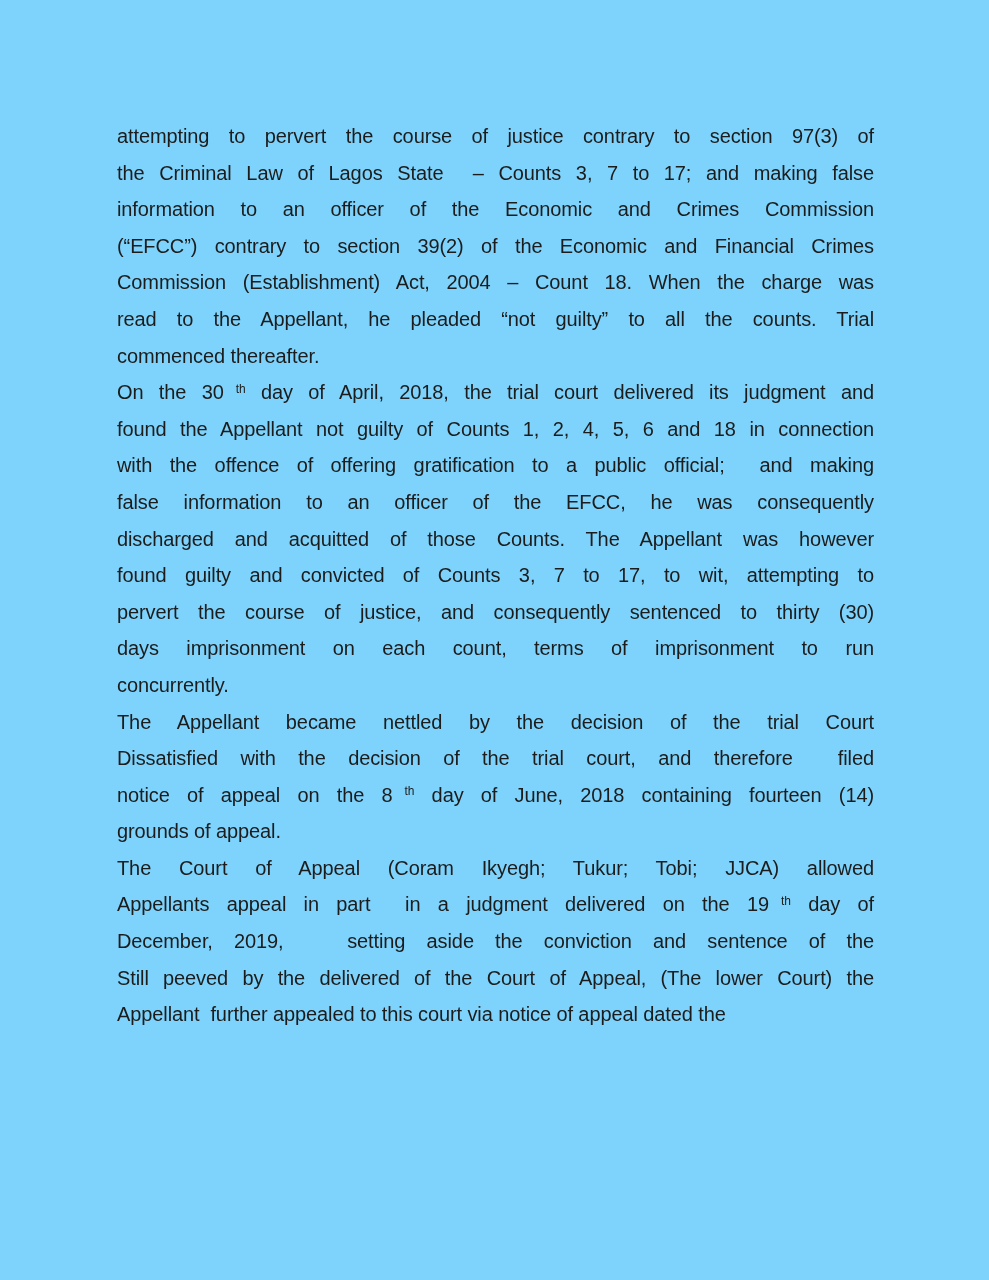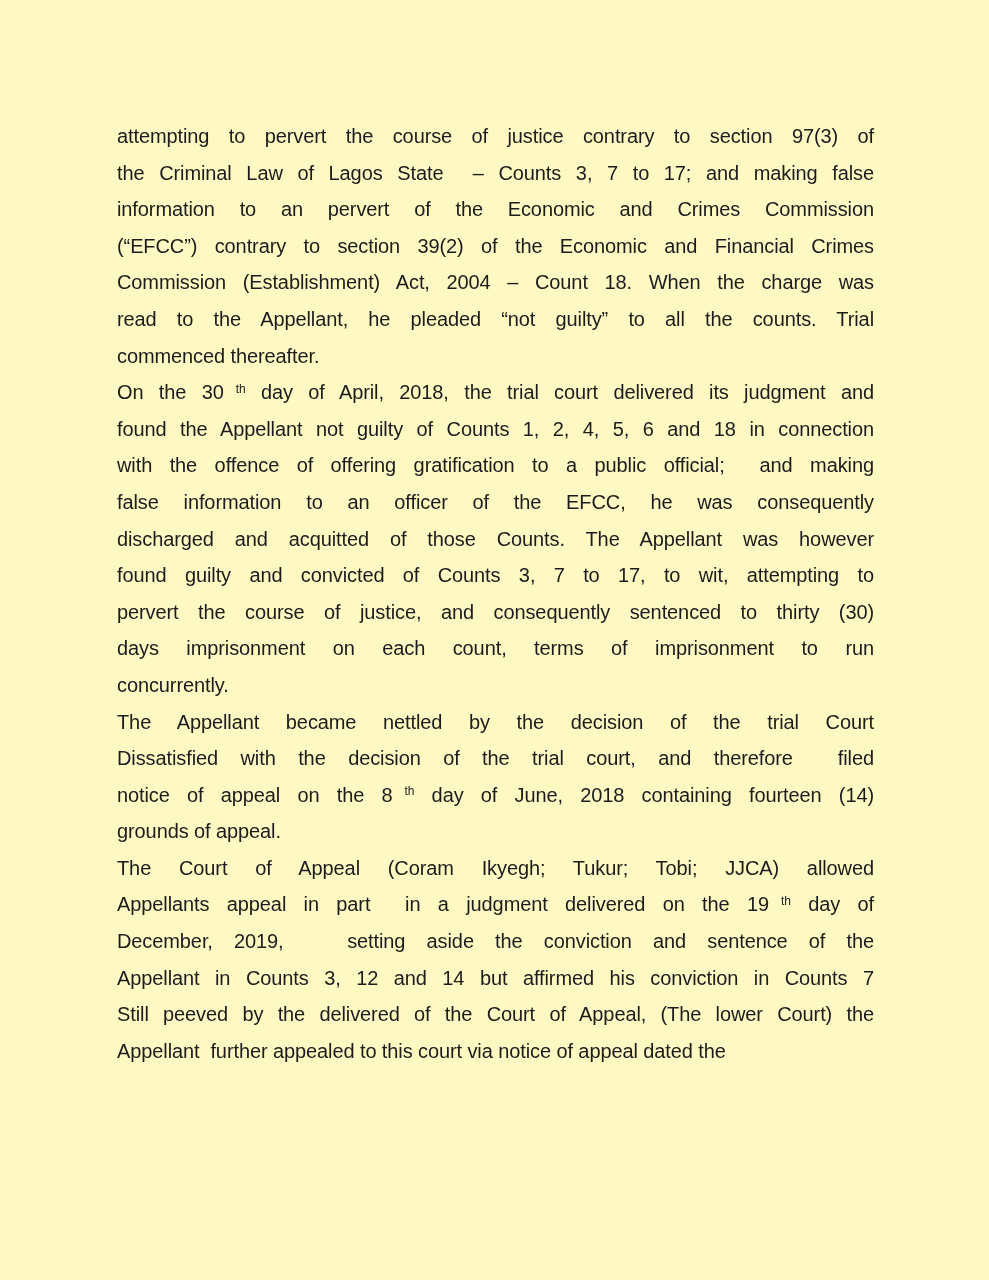--- a/index.html
+++ b/index.html
@@ -10,21 +10,21 @@
     width: 989px;
     height: 1280px;
     background: #ffffff;
     position: relative;
     overflow: hidden;
     font-family: "Liberation Sans", "DejaVu Sans", sans-serif;
   }
   .page {
     position: absolute;
     inset: 0;
-    background: #fef9c3;
+    background: #7dd3fc;
   }
   .body-text {
     position: absolute;
     left: 117px;
     top: 118px;
     width: 757px;
     color: #1c1c1c;
     font-size: 20px;
     line-height: 36.6px;
     letter-spacing: -0.1px;
@@ -86,21 +86,21 @@
 </style>
 </head>
 <body>
 
 <div class="page">
 
   <div class="body-text">
       <div class="paragraph">
         <div class="line">attempting to pervert the course of justice contrary to section 97(3) of</div>
         <div class="line">the Criminal Law of Lagos State &nbsp;– Counts 3, 7 to 17; and making false</div>
-        <div class="line">information to an pervert of the Economic and Crimes Commission</div>
+        <div class="line">information to an officer of the Economic and Crimes Commission</div>
         <div class="line">(“<b>EFCC</b>”) contrary to section 39(2) of the Economic and Financial Crimes</div>
         <div class="line">Commission (Establishment) Act, 2004 – Count 18. When the charge was</div>
         <div class="line">read to the Appellant, he pleaded “not guilty” to all the counts. Trial</div>
         <div class="line last">commenced thereafter.</div>
       </div>
       <div class="paragraph">
         <div class="line">On the 30<sup>th</sup> day of April, 2018, the trial court delivered its judgment and</div>
         <div class="line">found the Appellant not guilty of Counts 1, 2, 4, 5, 6 and 18 in connection</div>
         <div class="line">with the offence of offering gratification to a public official; &nbsp;and making</div>
         <div class="line">false information to an officer of the EFCC, he was consequently</div>
@@ -113,21 +113,20 @@
       <div class="paragraph">
         <div class="line">The Appellant became nettled by the decision of the trial Court</div>
         <div class="line">Dissatisfied with the decision of the trial court, and therefore &nbsp;filed</div>
         <div class="line">notice of appeal on the 8<sup>th</sup> day of June, 2018 containing fourteen (14)</div>
         <div class="line last">grounds of appeal.</div>
       </div>
       <div class="paragraph">
         <div class="line">The Court of Appeal (Coram Ikyegh; Tukur; Tobi; JJCA) allowed</div>
         <div class="line">Appellants appeal in part &nbsp;in a judgment delivered on the 19<sup>th</sup> day of</div>
         <div class="line">December, 2019, &nbsp; setting aside the conviction and sentence of the</div>
-        <div class="line">Appellant in Counts 3, 12 and 14 but affirmed his conviction in Counts 7</div>
       </div>
       <div class="paragraph">
         <div class="line">Still peeved by the delivered of the Court of Appeal, (The lower Court) the</div>
         <div class="line last">Appellant &nbsp;further appealed to this court via notice of appeal dated the</div>
       </div>
     </div>
 
 
 </div>
 

